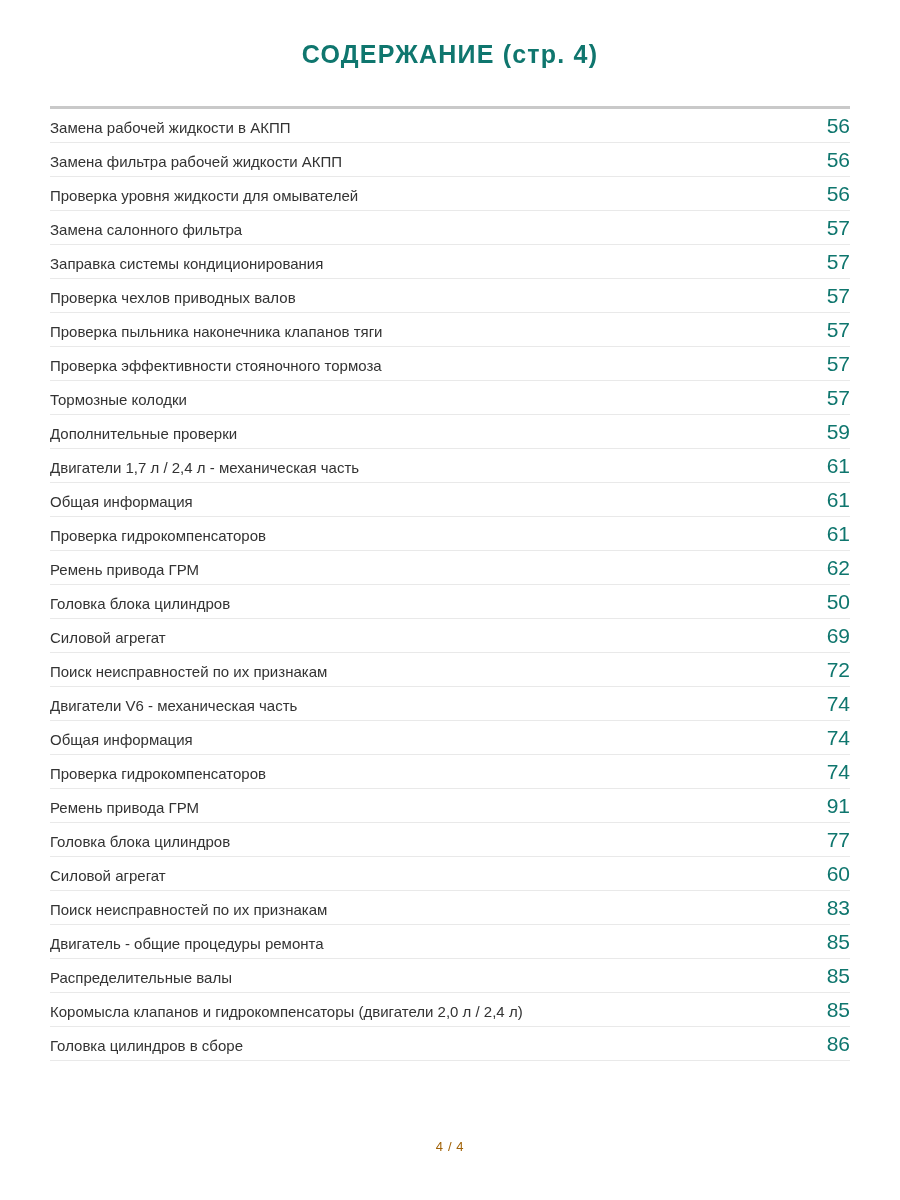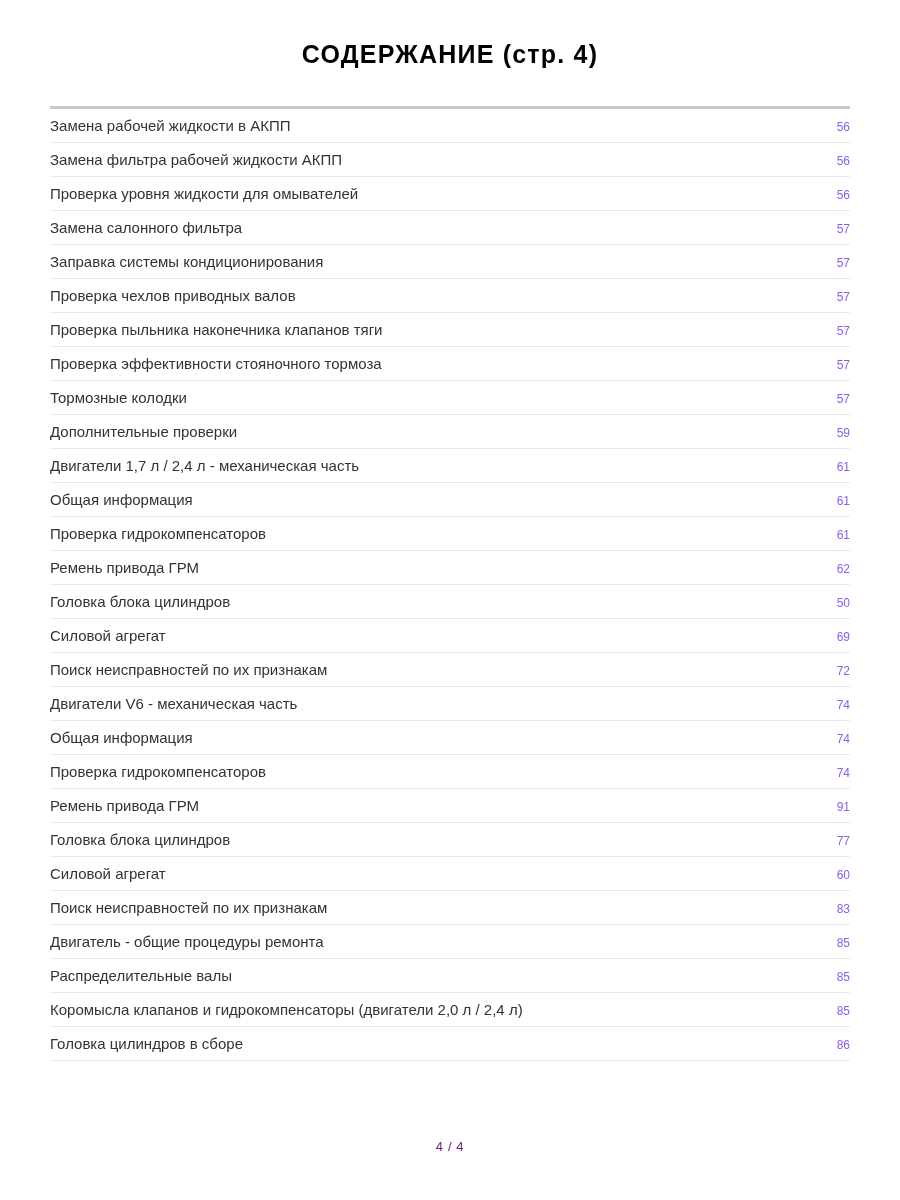--- a/index.html
+++ b/index.html
@@ -27,21 +27,21 @@
   }
 
   
   .toc-title {
     margin: 0;
     padding-top: 39px;
     text-align: center;
     font-size: 25px;
     font-weight: bold;
     letter-spacing: 1.2px;
-    color: #000000;
+    color: #0f766e;
     line-height: 1.2;
   }
 
   
   .title-rule {
     margin: 37px 50px 0 50px;
     height: 3px;
     background: #c9c9c9;
   }
 
@@ -70,35 +70,35 @@
     color: #333333;
     line-height: 33px;
     white-space: nowrap;
     overflow: hidden;
     text-overflow: ellipsis;
     flex: 1 1 auto;
     padding-right: 16px;
   }
 
   .toc-row-page {
-    font-size: 12px;
-    color: #8b5cf6;
+    font-size: 21px;
+    color: #0f766e;
     line-height: 33px;
     flex: 0 0 auto;
     min-width: 26px;
     text-align: right;
   }
 
   
   .page-footer {
     margin-top: auto;
     padding-bottom: 46px;
     text-align: center;
     font-size: 13px;
-    color: #701a75;
+    color: #a16207;
     letter-spacing: 0.6px;
   }
 </style>
 </head>
 <body>
 
 <div class="page">
 
   <h1 class="toc-title">СОДЕРЖАНИЕ (стр. 4)</h1>
 

